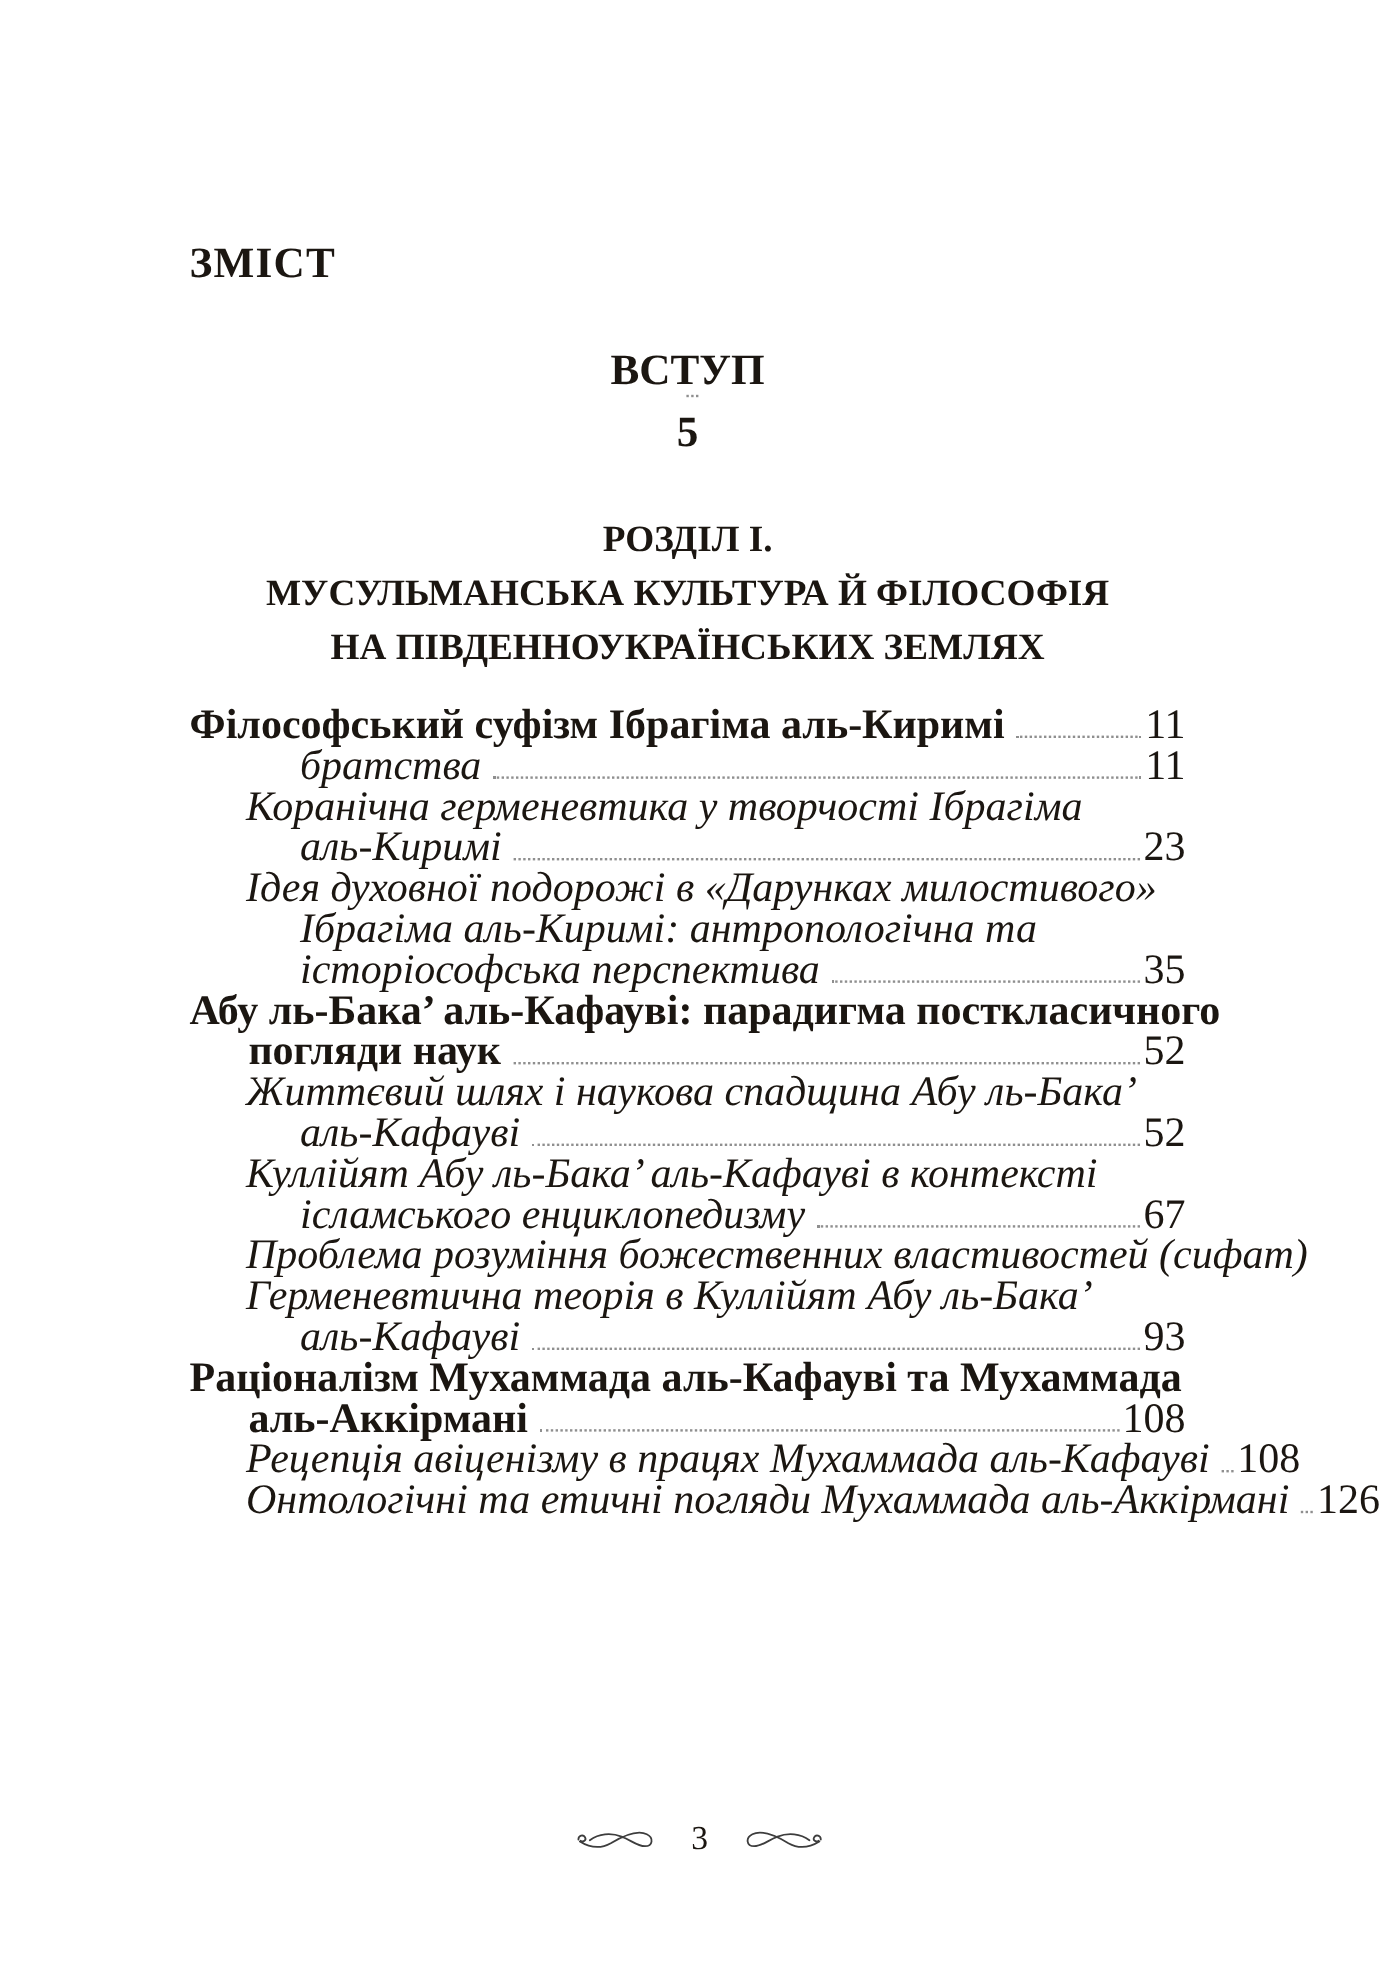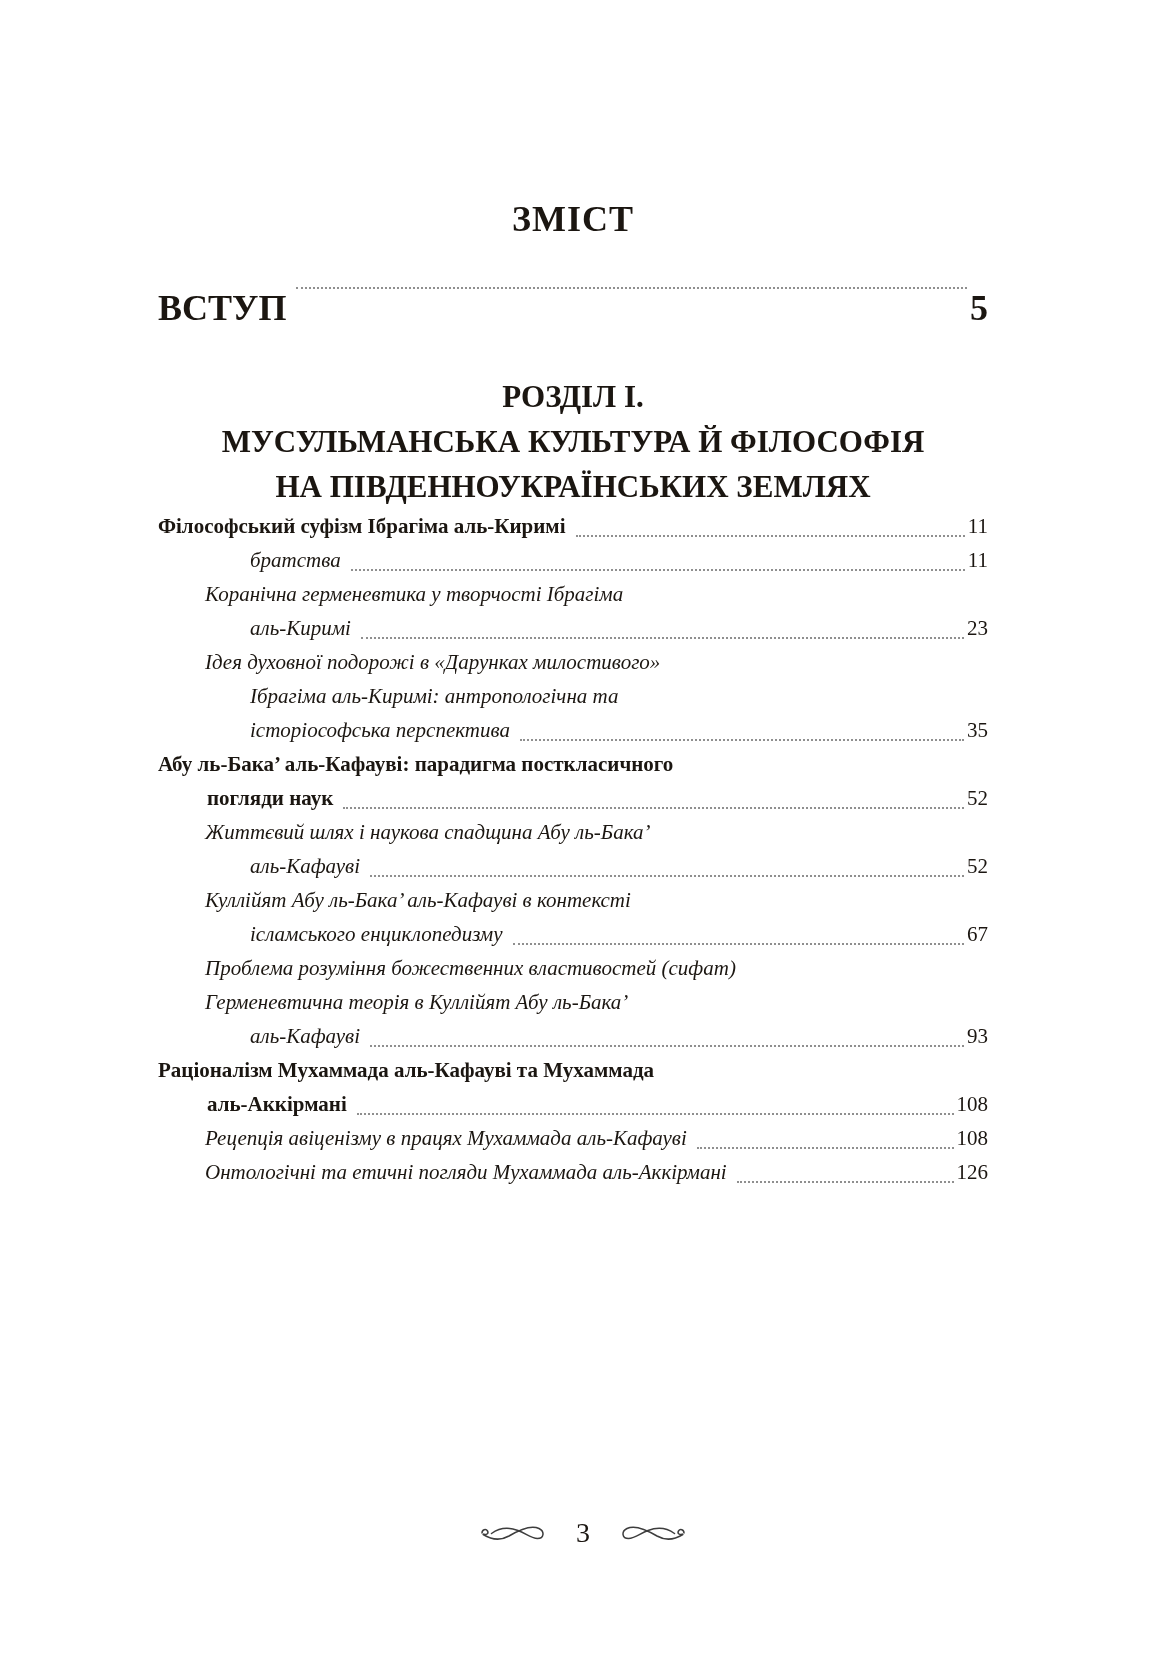--- a/index.html
+++ b/index.html
@@ -11,44 +11,46 @@
     font-family: "Liberation Serif", "DejaVu Serif", serif;
     position: relative;
     overflow: hidden;
   }
   .content {
     margin: 0 178px 0 158px; 
     width: 830px;
   }
   .doc-title {
     padding-top: 198px;
-    text-align: center;
+    text-align: left;
     font-size: 36px;
     font-weight: bold;
     line-height: 43px;
     letter-spacing: 1px;
   }
   .vstup-row {
     margin-top: 46px;
     display: flex;
-    align-items: flex-start;
+    align-items: center;
     font-size: 36px;
     font-weight: bold;
     line-height: 42px;
+    flex-direction: column;
   }
   .vstup-row .leader { margin-bottom: 8px; }
   .chapter-heading {
     margin-top: 45px;
     text-align: center;
     font-size: 31px;
     font-weight: bold;
     line-height: 45px;
   }
   .toc {
-    font-size: 21px;
+    margin-top: 26px;
+    font-size: 35px;
     line-height: 34px;
   }
   .entry.level1 { font-weight: bold; }
   .entry.level2 { font-style: italic; }
   .line { display: flex; align-items: flex-end; }
   .entry.level1 .line.first { padding-left: 0; }
   .entry.level1 .line.cont  { padding-left: 49px; }
   .entry.level2 .line.first { padding-left: 47px; }
   .entry.level2 .line.cont  { padding-left: 92px; }
   .txt { white-space: nowrap; }

